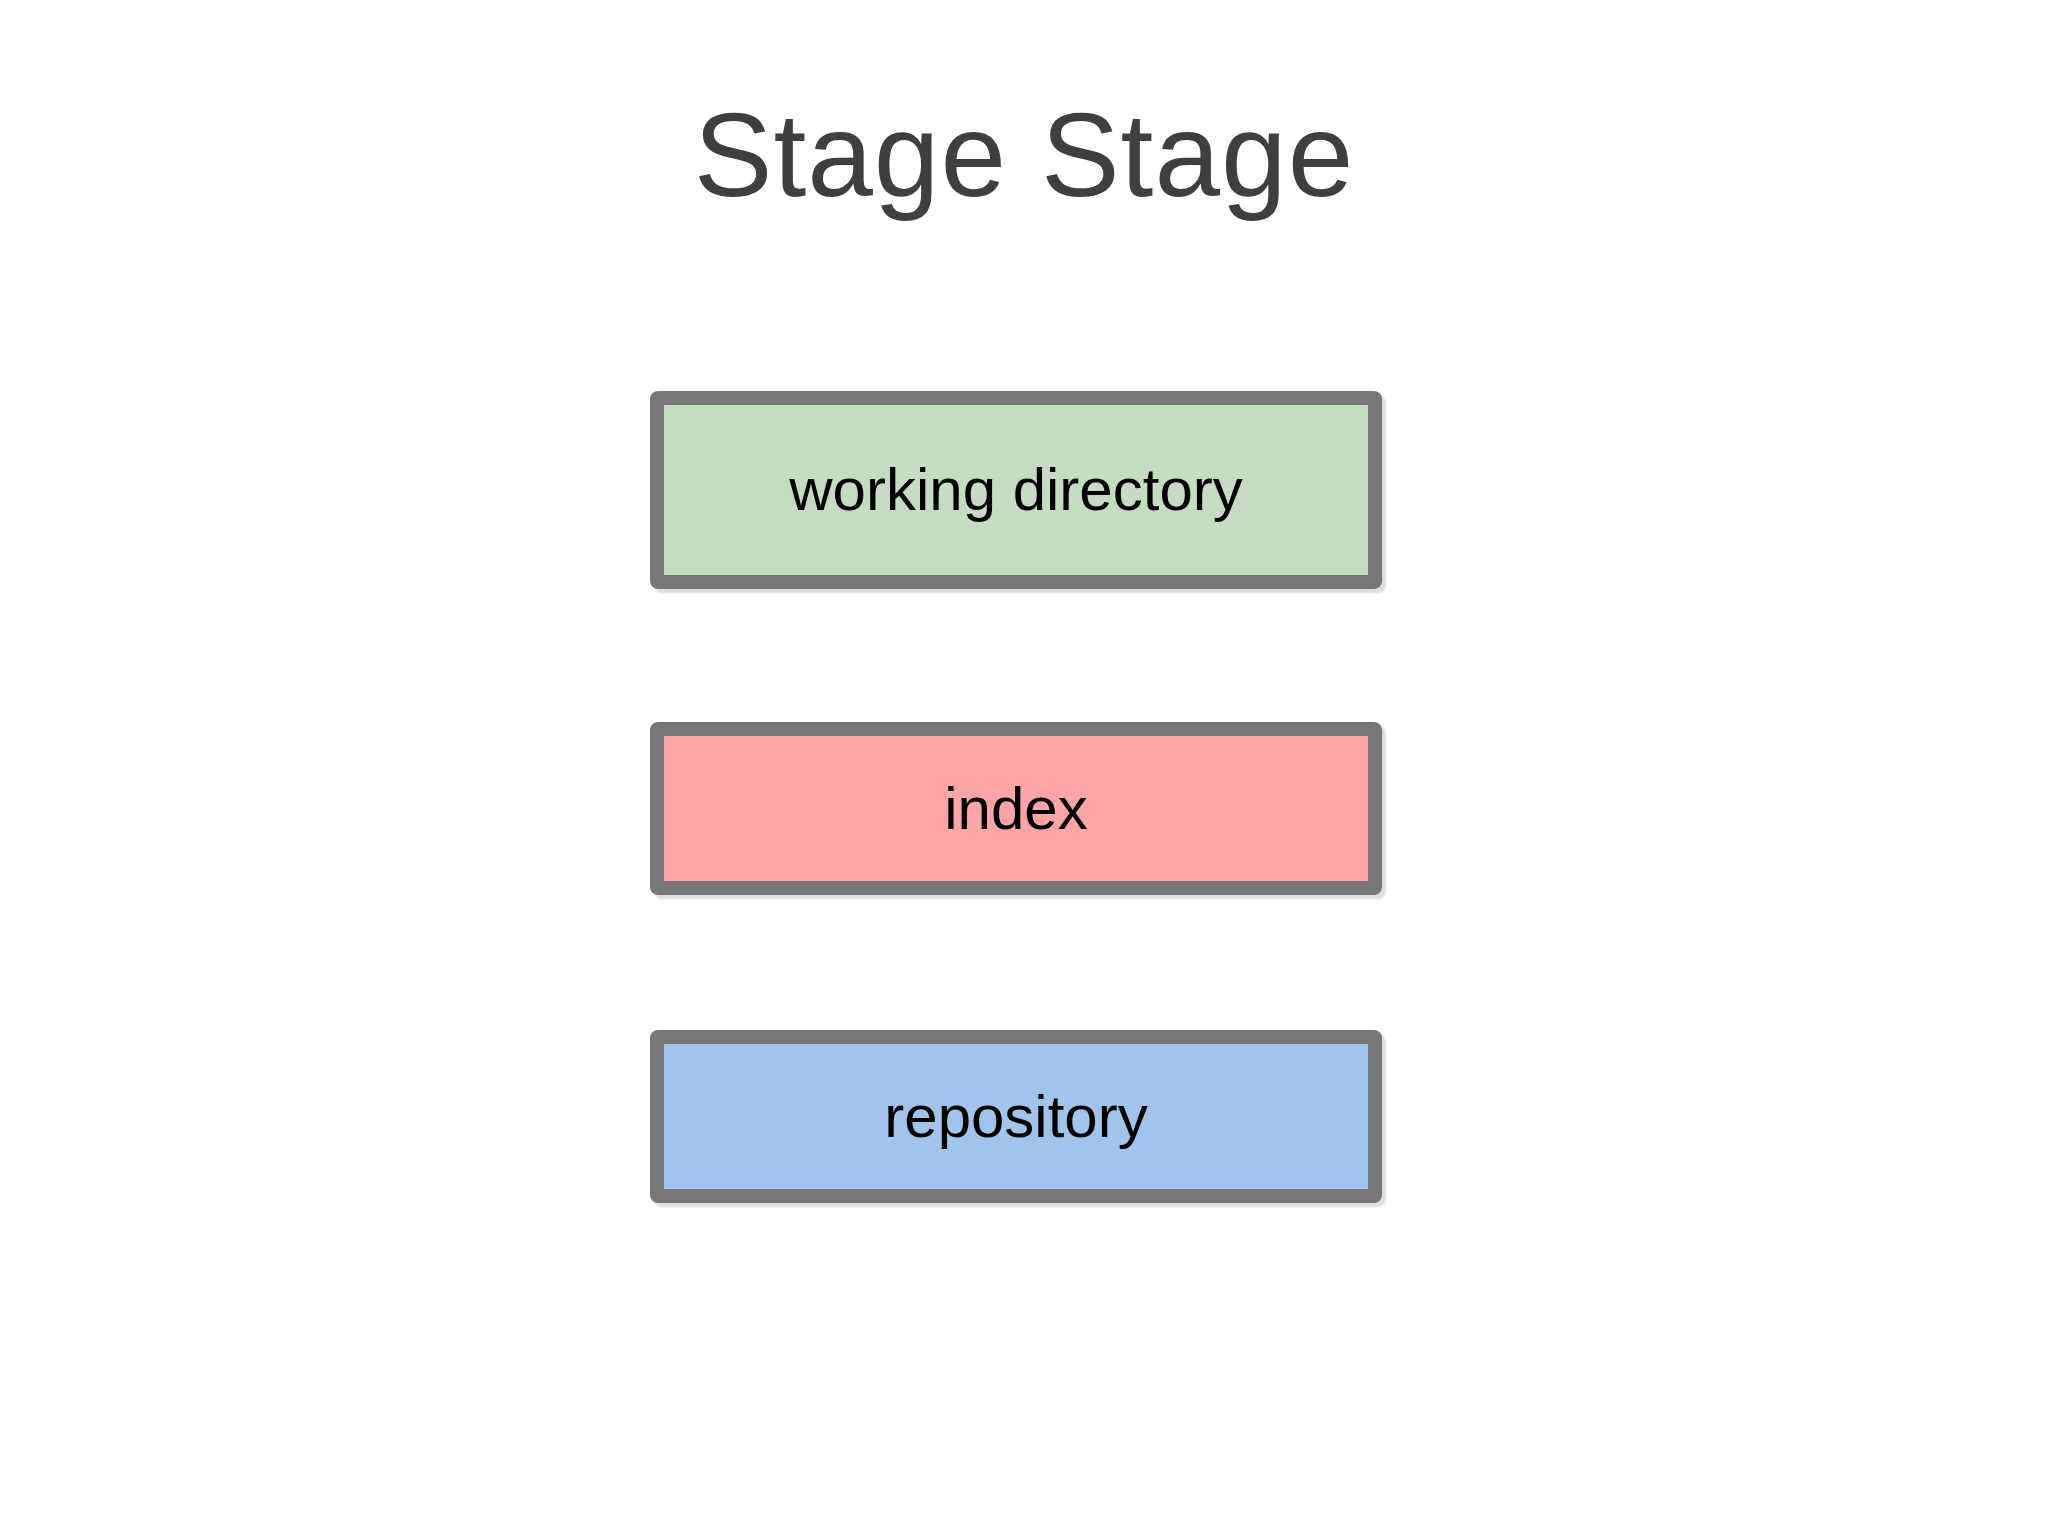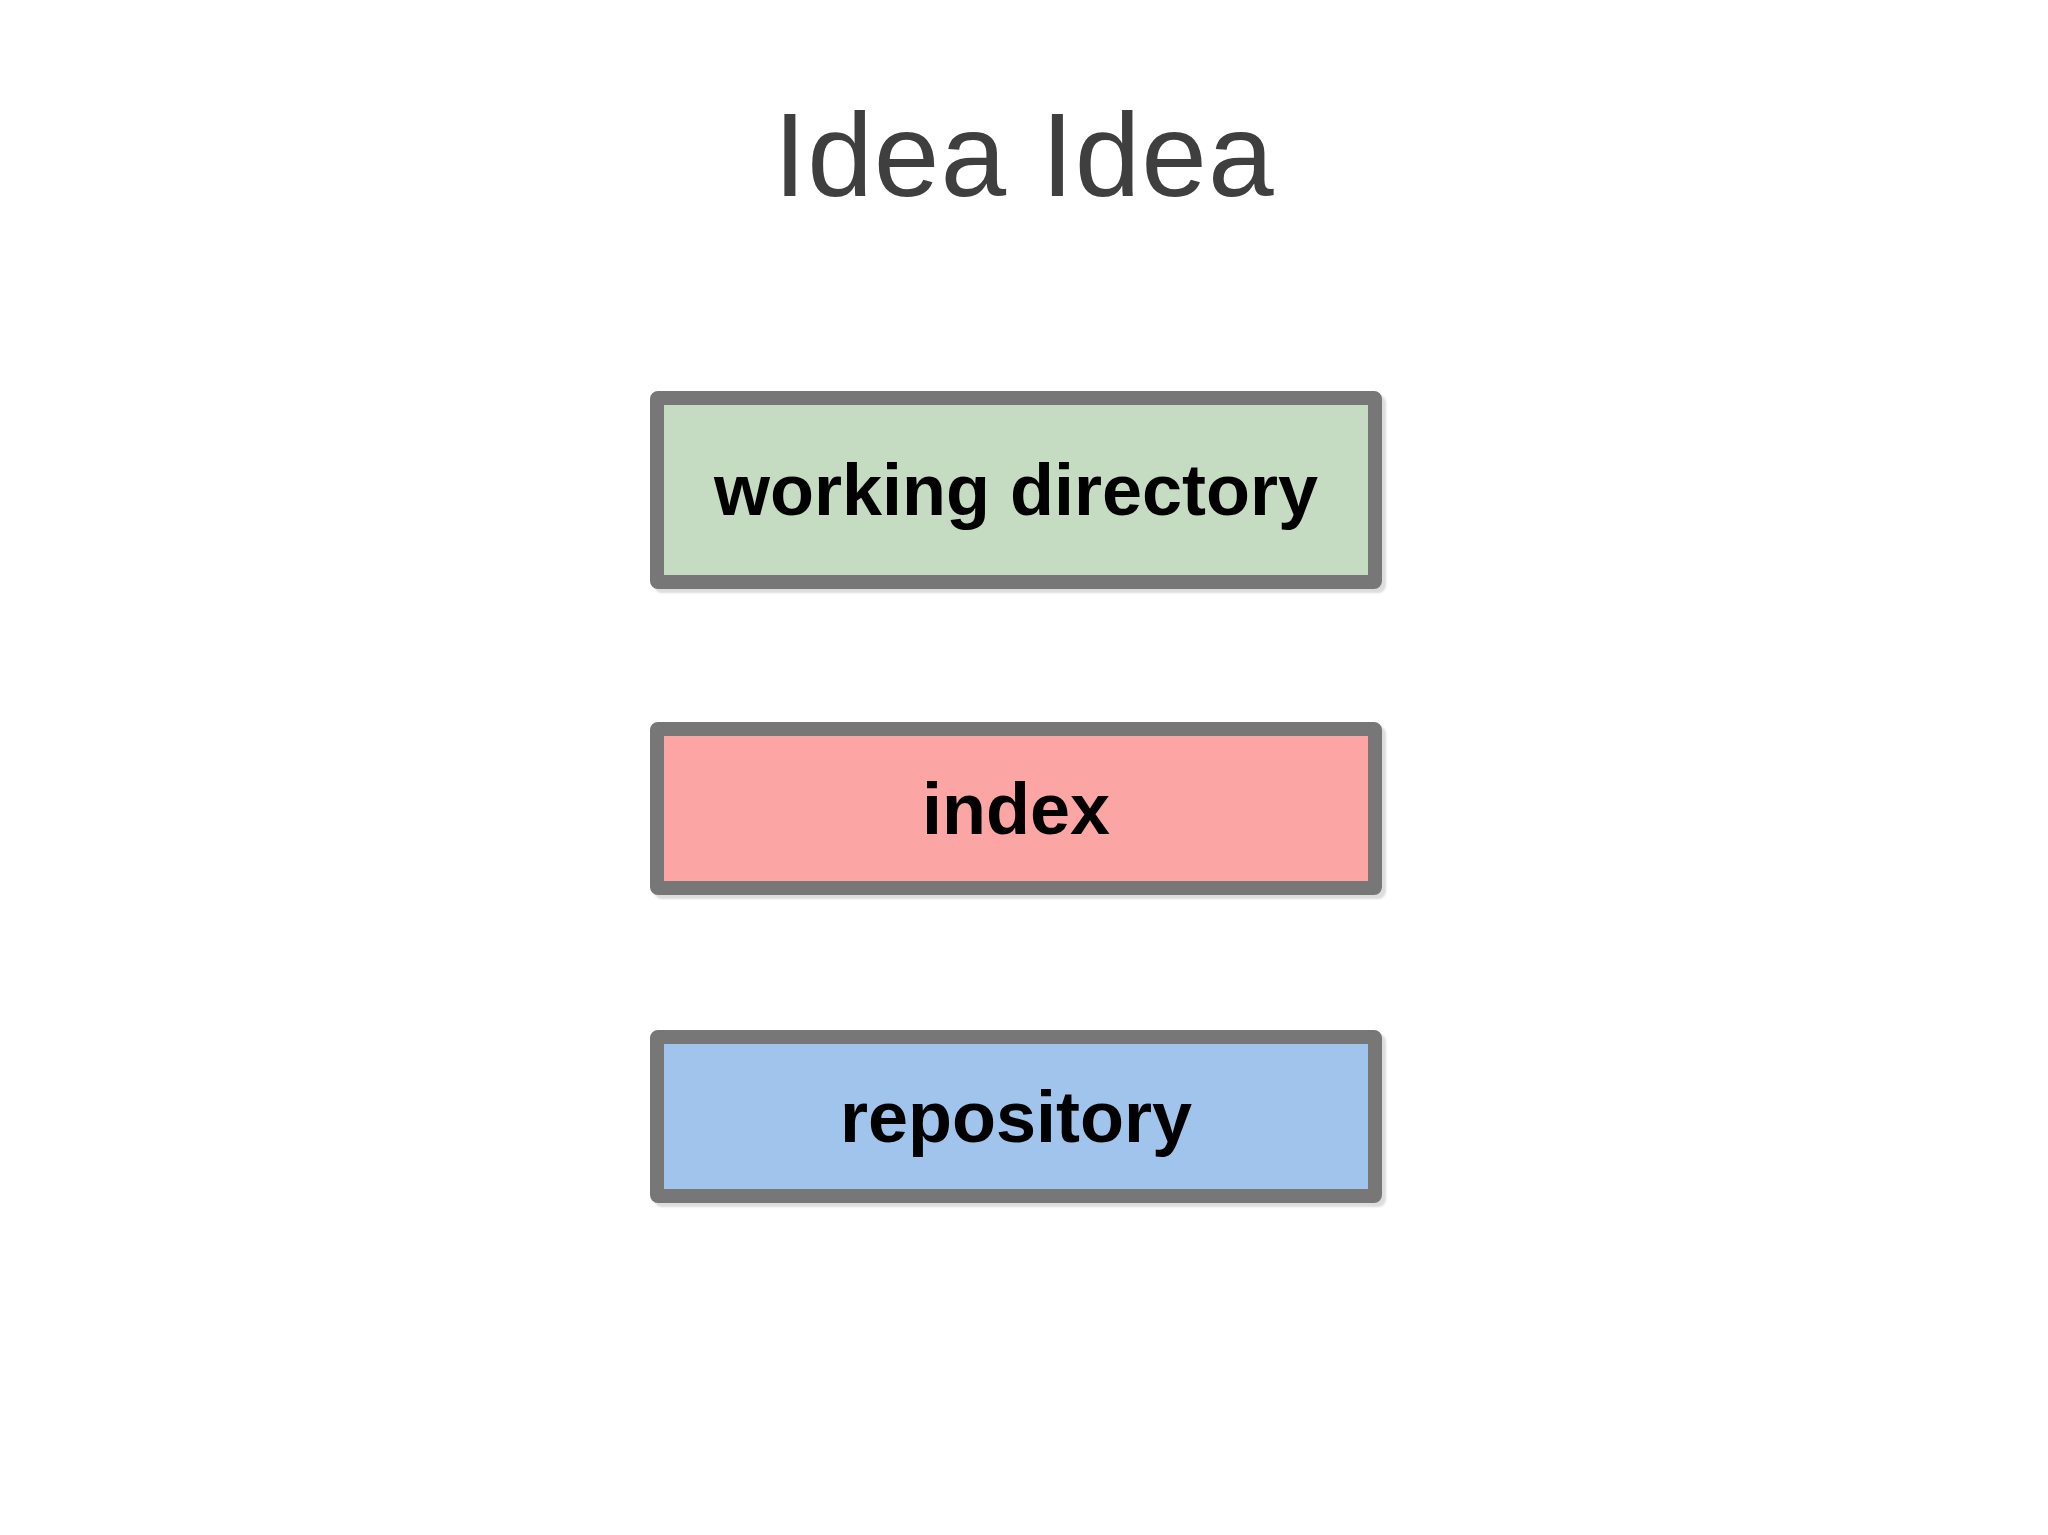--- a/index.html
+++ b/index.html
@@ -46,33 +46,33 @@
   }
   .box-index {
     top: 722px;
     height: 173px;
   }
   .box-repository {
     top: 1030px;
     height: 173px;
   }
   .box-label {
-    font-size: 72px;
-    font-weight: 700;
+    font-size: 60px;
+    font-weight: 400;
     color: #000000;
     white-space: nowrap;
     line-height: 1;
   }
 </style>
 </head>
 <body>
 
 <div class="page">
 
-  <h1 class="slide-title">Idea Idea</h1>
+  <h1 class="slide-title">Stage Stage</h1>
 
   <div class="diagram-box box-working-directory" style="background-color: rgb(197, 220, 194);">
     <span class="box-label">working directory</span>
   </div>
 
   <div class="diagram-box box-index" style="background-color: #fca5a5;">
     <span class="box-label">index</span>
   </div>
 
   <div class="diagram-box box-repository" style="background-color: rgb(161, 196, 236);">

